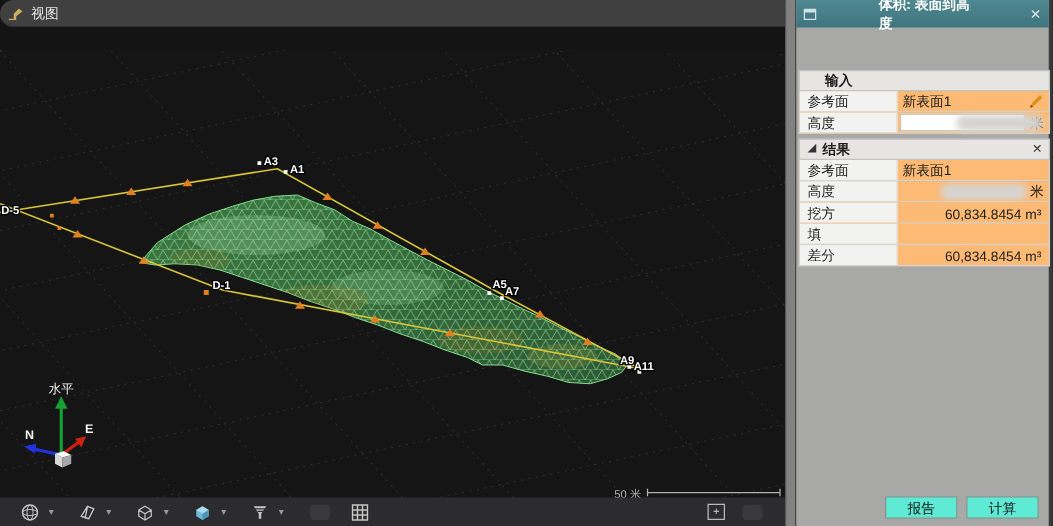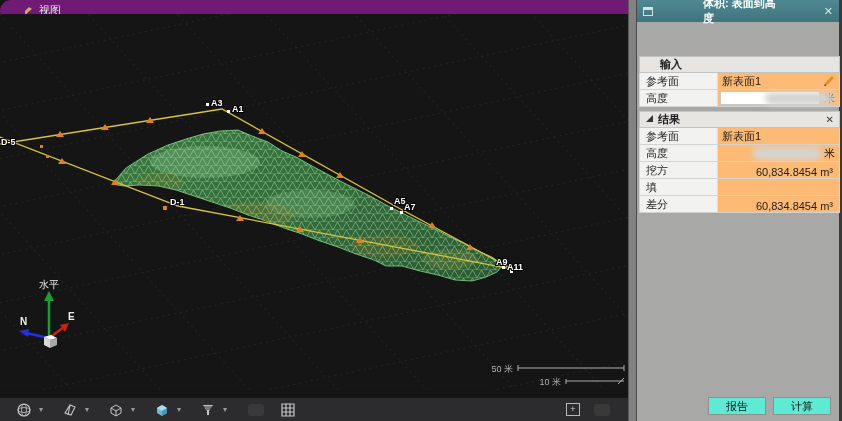--- a/index.html
+++ b/index.html
@@ -1,24 +1,24 @@
 <!DOCTYPE html>
 <html><head>
 <meta charset="utf-8">
 <style>
   html,body{margin:0;padding:0;background:#222;}
   *{box-sizing:border-box;font-family:"Liberation Sans","DejaVu Sans",sans-serif;}
   .app{position:relative;width:842px;height:421px;background:#141414;overflow:hidden;}
 
   
-  .topbar{position:absolute;left:0;top:0;width:637px;height:22px;background:#701a75;display:flex;align-items:center;padding-left:20px;border-bottom:1px solid #2a2a2a;border-radius:11px;}
+  .topbar{position:absolute;left:0;top:0;width:637px;height:22px;background:#404040;display:flex;align-items:center;padding-left:6px;border-bottom:1px solid #2a2a2a;border-radius:11px;}
   .topbar .tab-label{color:#e4e4e4;font-size:11px;margin-left:5px;}
 
   
-  .viewport{position:absolute;left:0;top:14px;width:628px;height:376px;background:#151515;}
+  .viewport{position:absolute;left:0;top:40px;width:628px;height:376px;background:#151515;}
 
   
   .toolbar{position:absolute;left:0;top:398px;width:628px;height:23px;background:#2c2c2e;display:flex;align-items:center;}
   .tbgroup{display:flex;align-items:center;margin-left:14px;}
   .tbtn{display:flex;align-items:center;justify-content:center;width:20px;height:18px;}
   .caret{color:#9a9a9a;font-size:8px;margin-left:2px;width:10px;text-align:center;}
   .tb-right{position:absolute;left:566px;top:0;height:23px;display:flex;align-items:center;}
   .plusbox{width:14px;height:13px;border:1px solid #b8b8b8;color:#cfcfcf;font-size:9px;line-height:11px;text-align:center;}
   .ghost{width:16px;height:12px;background:#4a4a4a;opacity:.45;border-radius:3px;margin-left:14px;}
 

